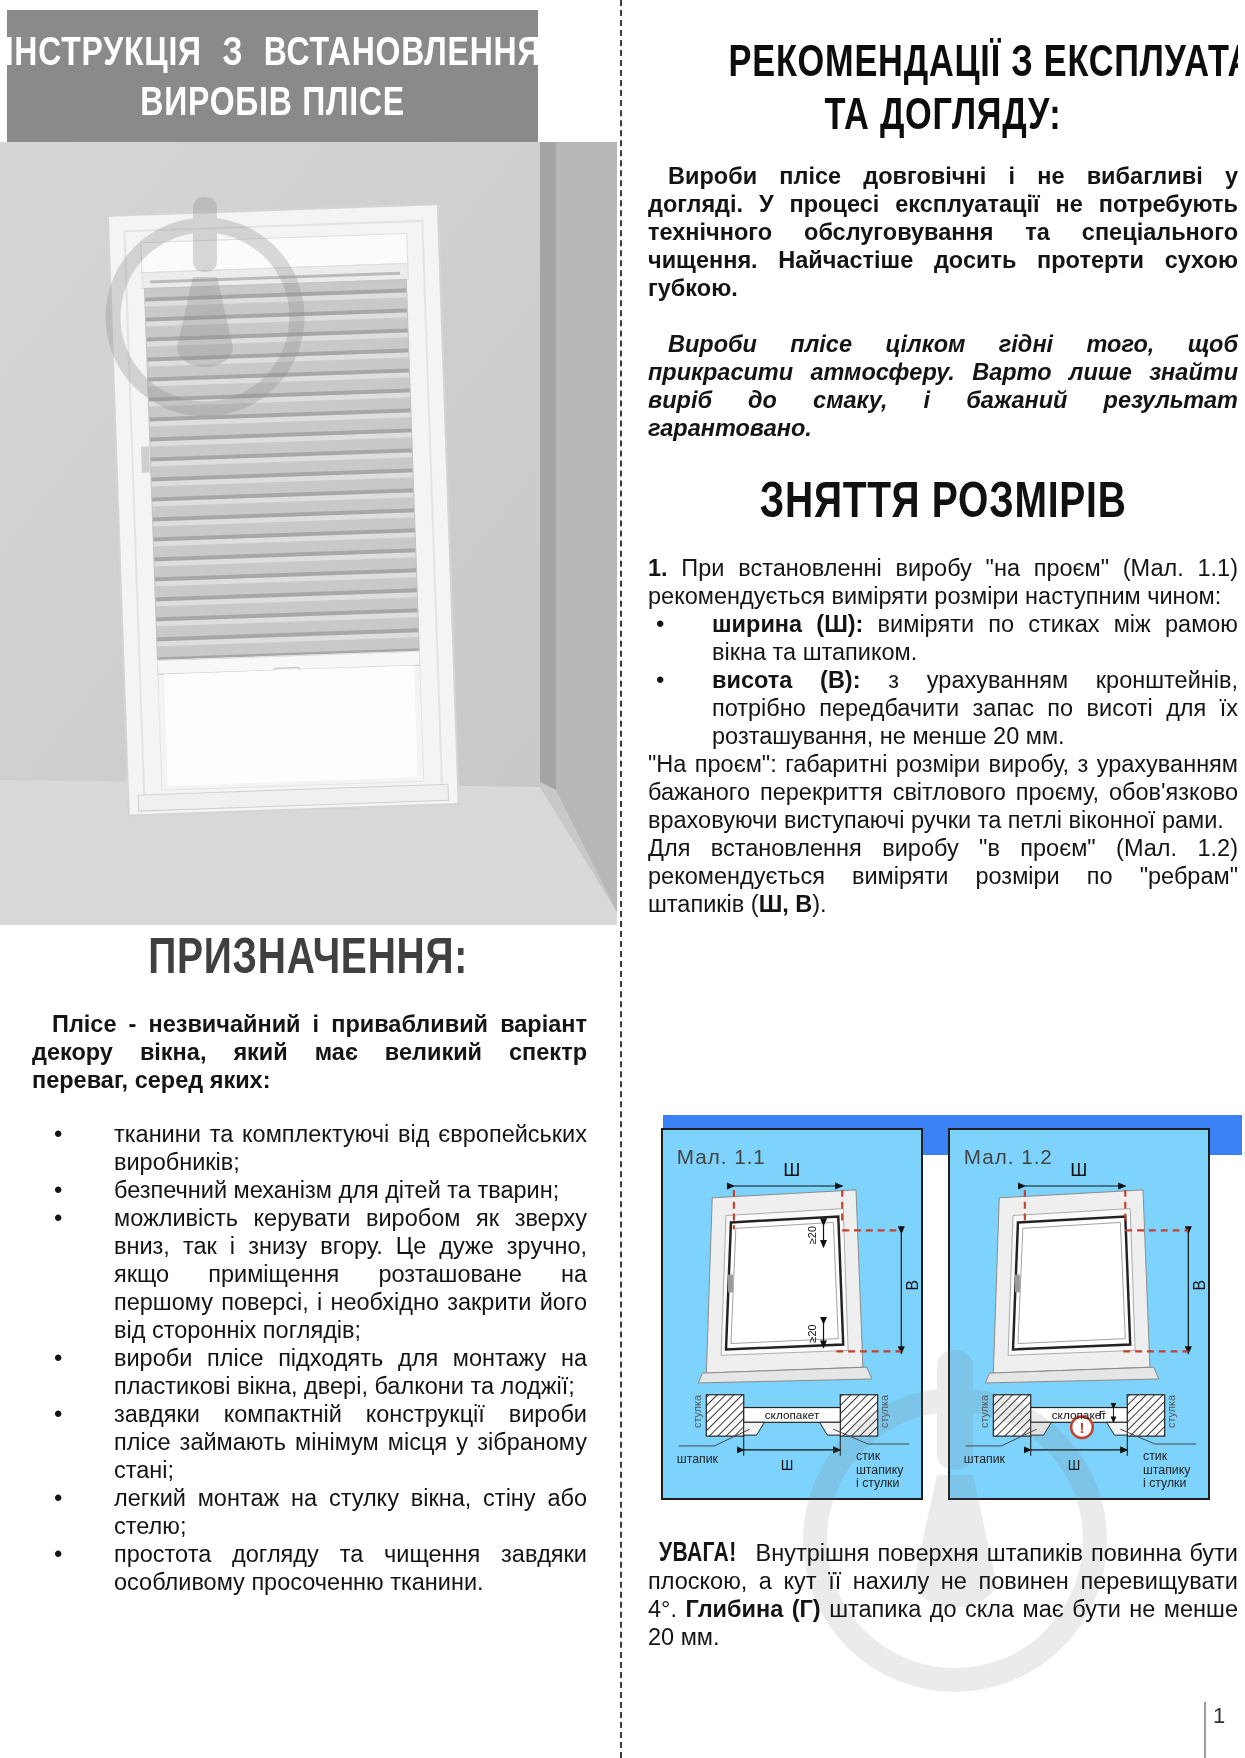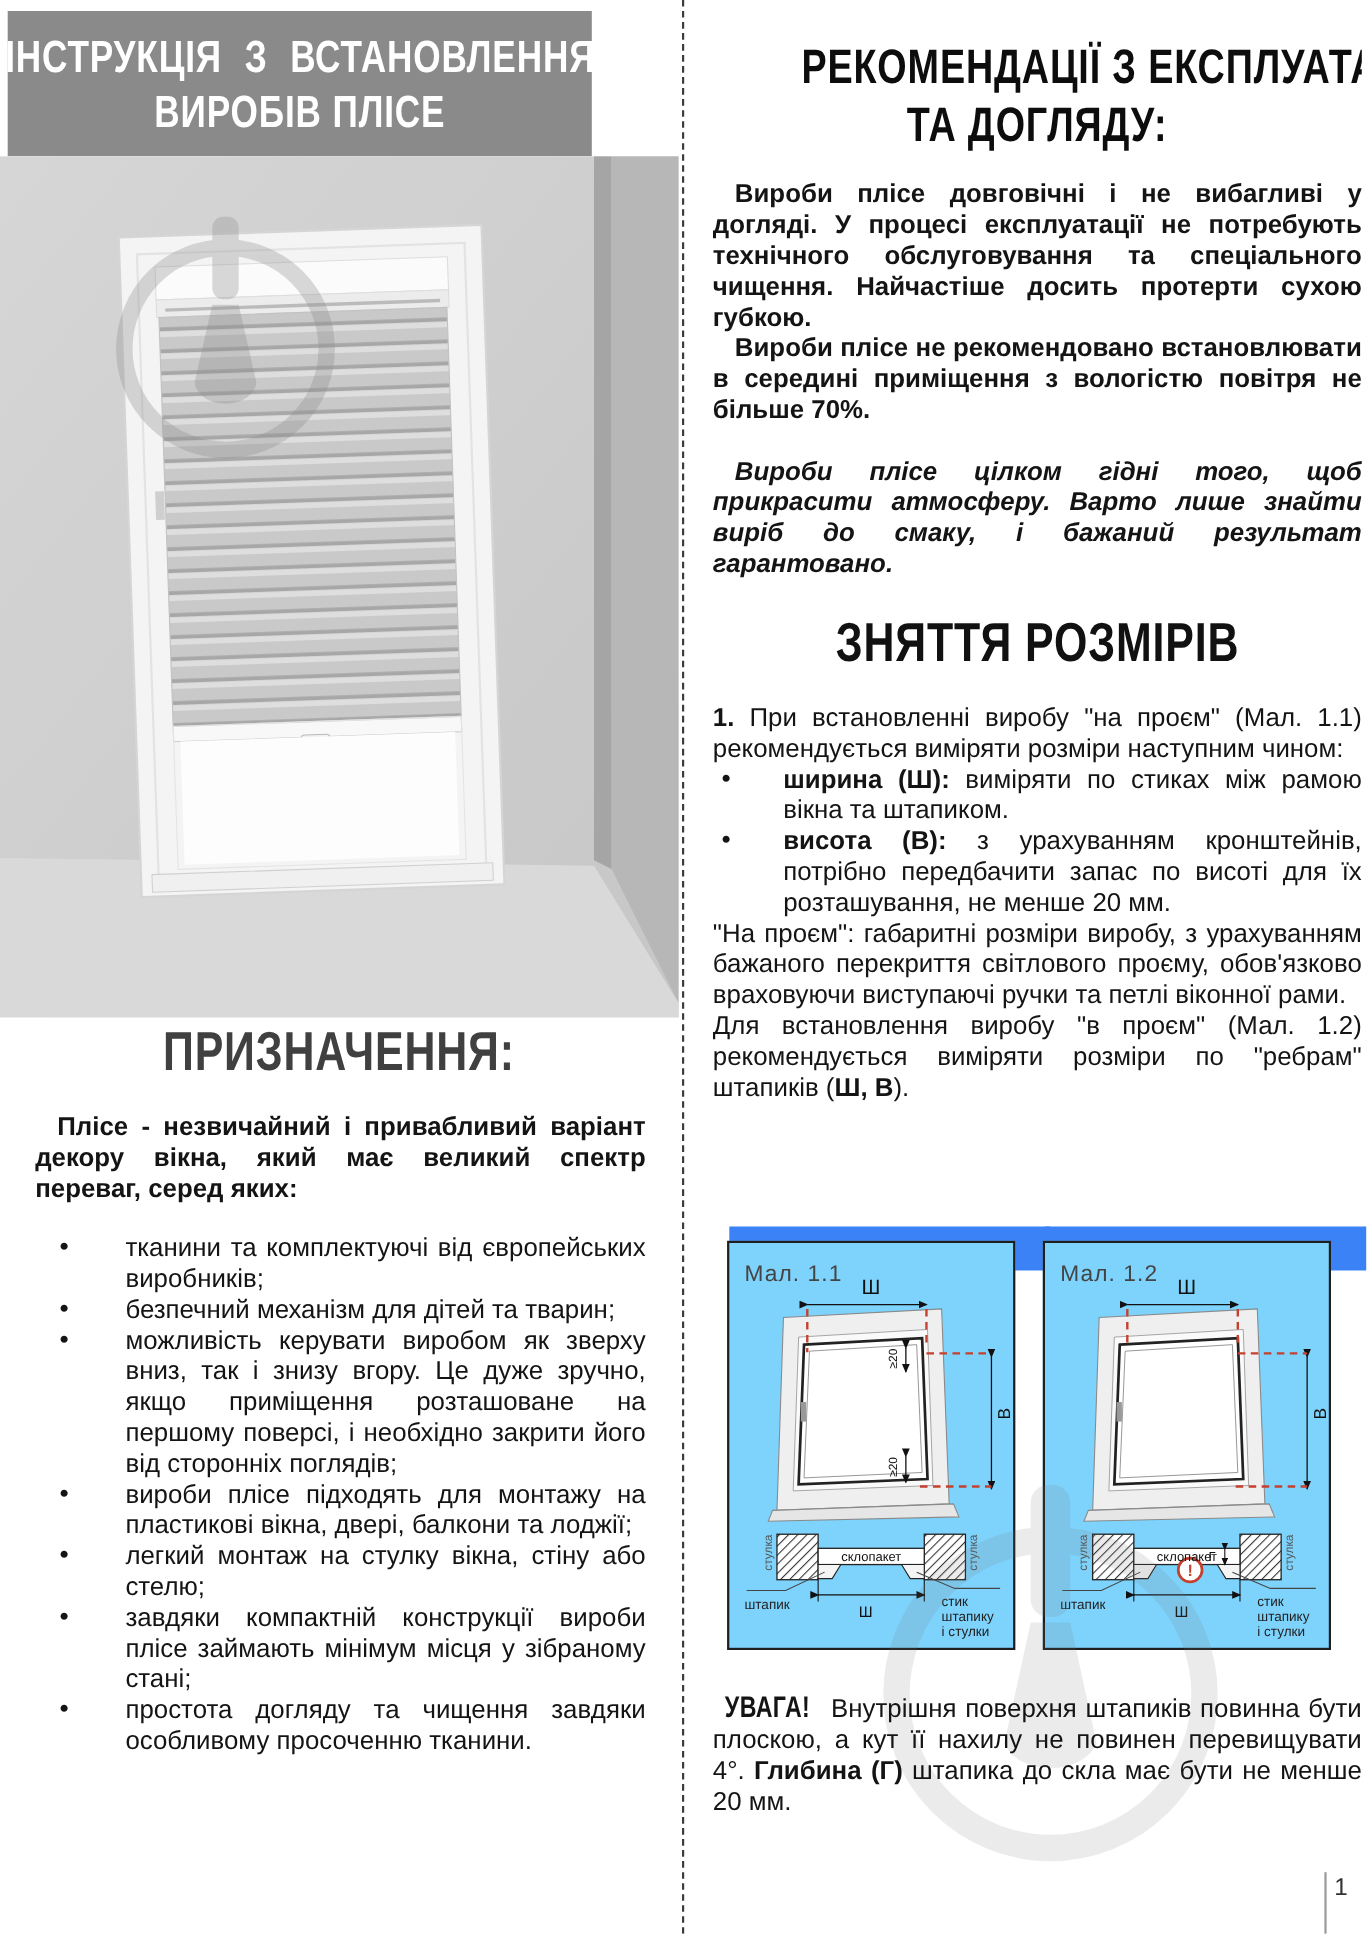--- a/index.html
+++ b/index.html
@@ -102,35 +102,34 @@
 </div>
 
 <div id="purpose">
   <div id="purpose-heading"><span class="cond">ПРИЗНАЧЕННЯ:</span></div>
   <div id="purpose-intro" class="body-text indent">Плісе - незвичайний і привабливий варіант декору вікна, який має великий спектр переваг, серед яких:</div>
   <div id="purpose-bullets">
     <div class="b-row body-text">тканини та комплектуючі від європейських виробників;</div>
     <div class="b-row body-text">безпечний механізм для дітей та тварин;</div>
     <div class="b-row body-text">можливість керувати виробом як зверху вниз, так і знизу вгору. Це дуже зручно, якщо приміщення розташоване на першому поверсі, і необхідно закрити його від сторонніх поглядів;</div>
     <div class="b-row body-text">вироби плісе підходять для монтажу на пластикові вікна, двері, балкони та лоджії;</div>
+    <div class="b-row body-text">завдяки компактній конструкції вироби плісе займають мінімум місця у зібраному стані;</div>
     <div class="b-row body-text">легкий монтаж на стулку вікна, стіну або стелю;</div>
-    <div class="b-row body-text">завдяки компактній конструкції вироби плісе займають мінімум місця у зібраному стані;</div>
     <div class="b-row body-text">простота догляду та чищення завдяки особливому просоченню тканини.</div>
   </div>
 </div>
 
 <div id="divider"></div>
 
 <div id="rightcol">
   <div id="care-heading" class="r-heading">
     <div><span class="cond">РЕКОМЕНДАЦІЇ З ЕКСПЛУАТАЦІЇ</span></div>
     <div><span class="cond">ТА ДОГЛЯДУ:</span></div>
   </div>
   <div id="care-p1" class="body-text indent">Вироби плісе довговічні і не вибагливі у догляді. У процесі експлуатації не потребують технічного обслуговування та спеціального чищення. Найчастіше досить протерти сухою губкою.</div>
-  <div id="care-p2" class="body-text indent">Вироби плісе не рекомендовано встановлювати в середині приміщення з вологістю повітря не більше 70%.</div>
   <div id="care-p3" class="body-text indent">Вироби плісе цілком гідні того, щоб прикрасити атмосферу. Варто лише знайти виріб до смаку, і бажаний результат гарантовано.</div>
 
   <div id="measure-heading"><span class="cond">ЗНЯТТЯ РОЗМІРІВ</span></div>
   <div id="measure-p1" class="body-text"><b>1.</b><span> При встановленні виробу "на проєм" (Мал. 1.1) рекомендується виміряти розміри наступним чином:</span></div>
   <div class="b-row-r body-text"><b>ширина (Ш):</b><span> виміряти по стиках між рамою вікна та штапиком.</span></div>
   <div class="b-row-r body-text"><b>висота (В):</b><span> з урахуванням кронштейнів, потрібно передбачити запас по висоті для їх розташування, не менше 20 мм.</span></div>
   <div id="measure-p2" class="body-text">"На проєм": габаритні розміри виробу, з урахуванням бажаного перекриття світлового проєму, обов'язково враховуючи виступаючі ручки та петлі віконної рами.</div>
   <div id="measure-p3" class="body-text"><span>Для встановлення виробу "в проєм" (Мал. 1.2) рекомендується виміряти розміри по "ребрам" штапиків (</span><b>Ш, В</b><span>).</span></div>
 </div>
 

